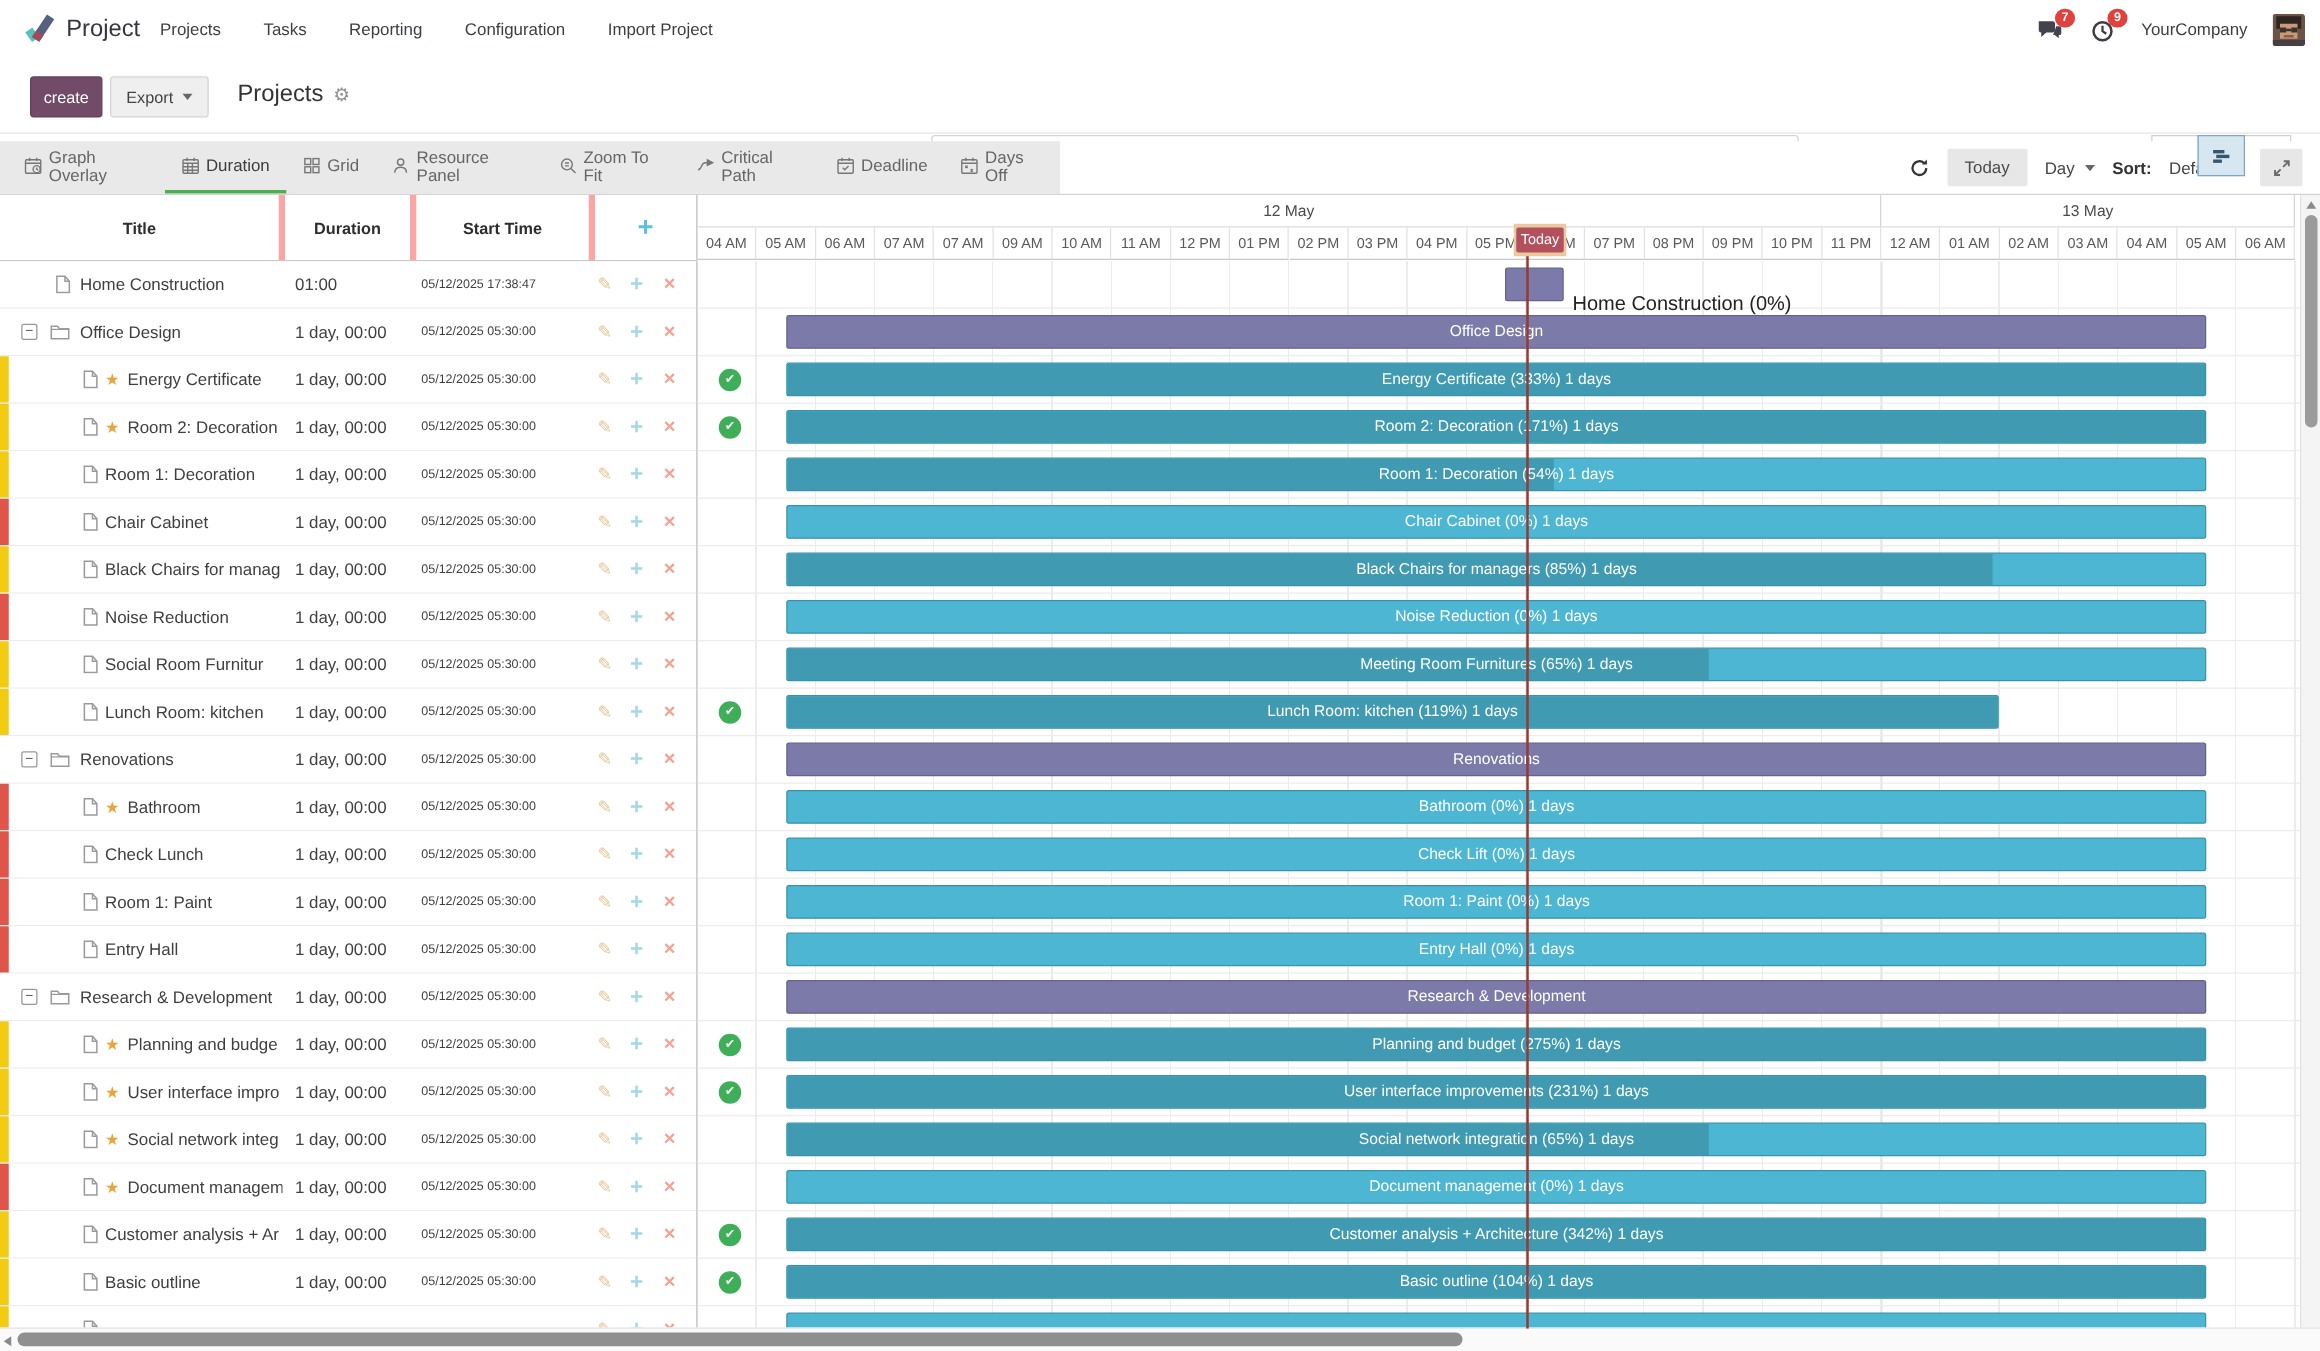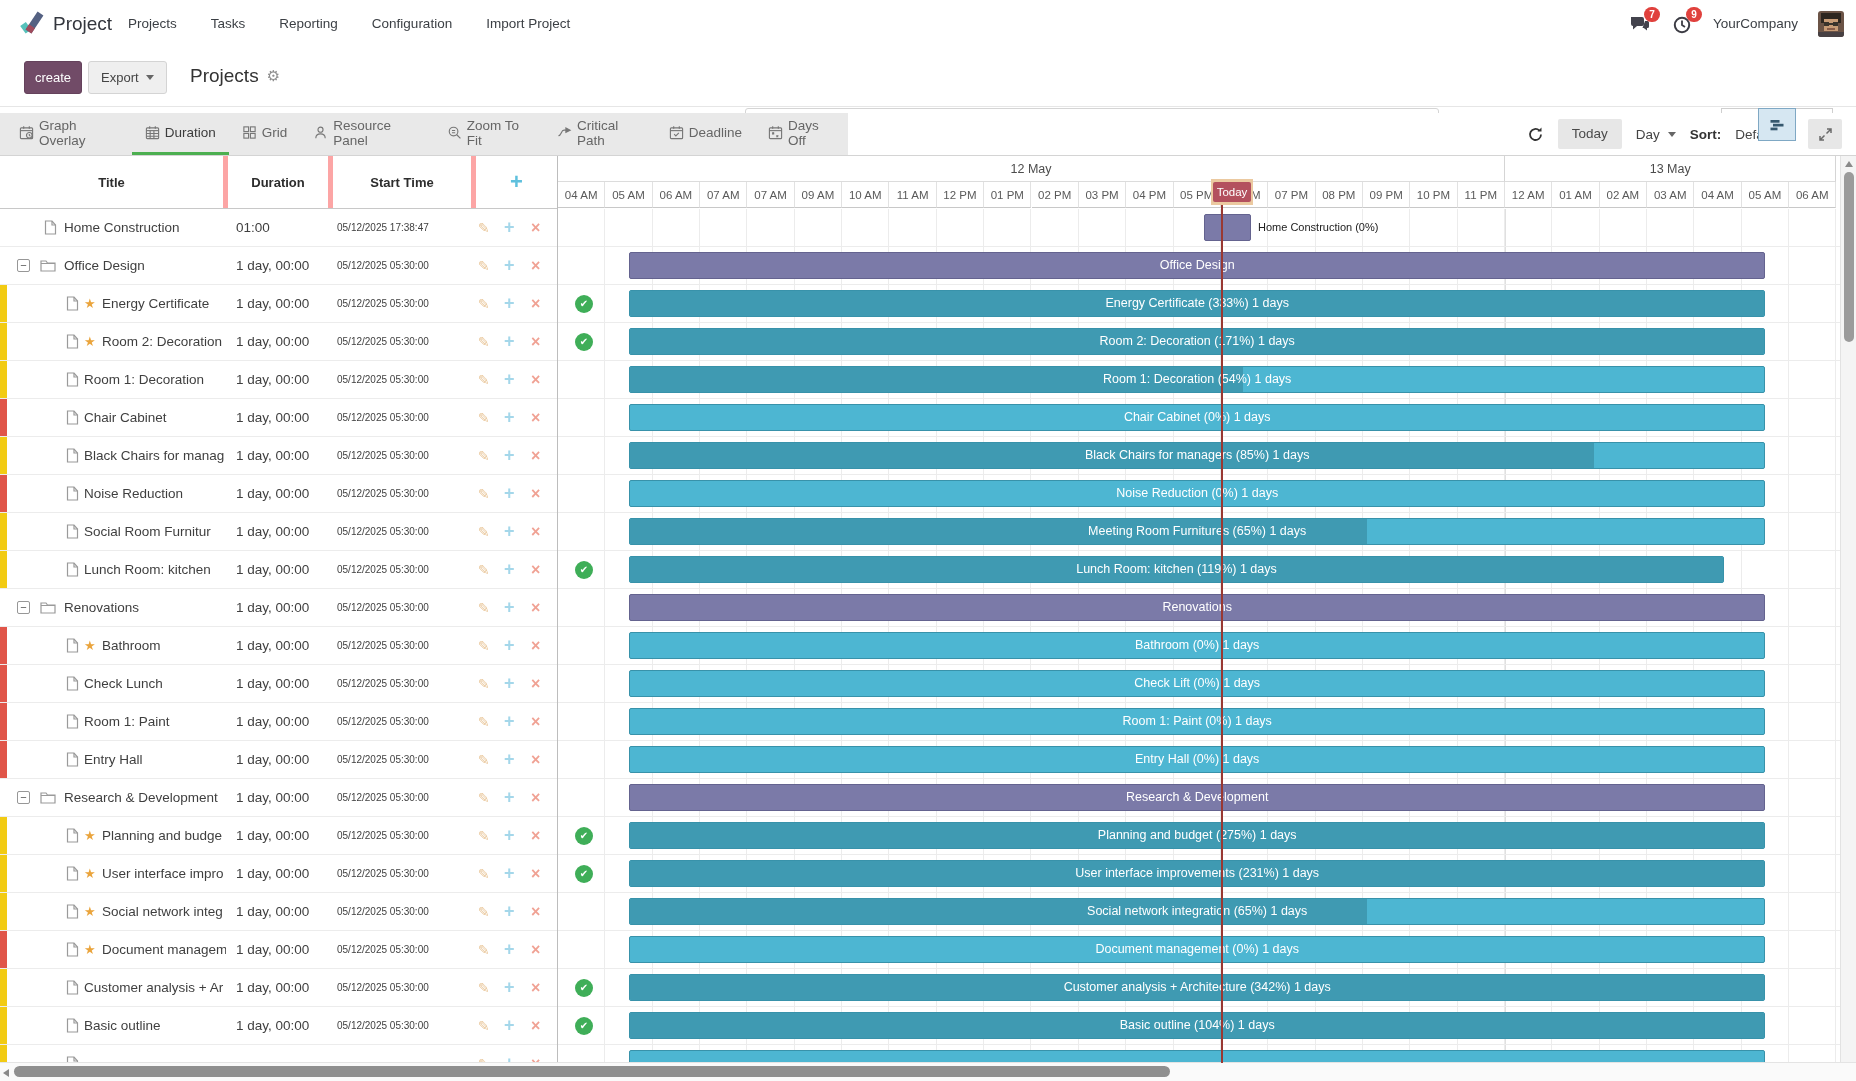--- a/index.html
+++ b/index.html
@@ -79,21 +79,21 @@
   .c-row{position:absolute;left:0;width:1283px;height:38px;border-bottom:1px solid #ececec;box-sizing:border-box;}
   .day-divider{position:absolute;left:947px;top:0;width:1px;height:854px;background:#e0e0e0;}
   .bar{position:absolute;height:27px;border-radius:2px;box-sizing:border-box;overflow:hidden;cursor:pointer;}
   .bar.task{background:#4db6d2;border:1px solid #3892aa;}
   .bar.parent{background:#7b7aa8;border:1px solid #64638f;}
   .bar .progress{position:absolute;left:0;top:0;height:27px;background:#3f9ab2;}
   .bar-label{position:absolute;left:0;top:0;width:100%;height:25px;line-height:25px;text-align:center;font-size:12.5px;color:#fff;
              white-space:nowrap;overflow:hidden;}
   .check-circle{position:absolute;width:18px;height:18px;border-radius:50%;background:#3fae58;color:#fff;font-size:10px;line-height:18px;
                 text-align:center;cursor:pointer;}
-  .row-annotation{position:absolute;height:27px;line-height:27px;font-size:11px;color:#222;white-space:nowrap;}
+  .row-annotation{position:absolute;height:27px;line-height:27px;font-size:16px;color:#222;white-space:nowrap;margin-top:16px;}
   #today-line{position:absolute;left:1221px;top:24px;width:2px;height:883px;background:#993832;z-index:30;}
   #today-tan{position:absolute;left:1211px;top:23px;width:42px;height:26px;background:#ebc9a0;z-index:31;}
   #today-chip{position:absolute;left:1213px;top:26px;width:38px;height:20px;background:#b3505e;border-radius:2px;z-index:32;
               color:#fff;font-size:11.5px;text-align:center;line-height:20px;}
   
   #vscroll{position:absolute;left:1840px;top:0;width:16px;height:907px;background:#f4f4f4;border-left:1px solid #e2e2e2;box-sizing:border-box;}
   #vscroll .arrow-up{position:absolute;left:4px;top:5px;width:0;height:0;border-left:4px solid transparent;border-right:4px solid transparent;
                      border-bottom:6px solid #8a8a8a;cursor:pointer;}
   #vscroll .thumb{position:absolute;left:3px;top:16px;width:10px;height:170px;background:#9b9b9b;border-radius:5px;cursor:pointer;}
   #hscroll{position:absolute;left:0;top:1062px;width:1856px;height:19px;background:#fafafa;border-top:1px solid #e4e4e4;box-sizing:border-box;}
@@ -758,21 +758,21 @@
         <div class="bar task" style="left: 71px; top: 271px; width: 1136.4px;">
           <div class="bar-label">Noise Reduction (0%) 1 days</div>
         </div>
         <div class="c-row" style="top: 304px;"></div>
         <div class="bar task" style="left: 71px; top: 309px; width: 1136.4px;">
           <div class="progress" style="width: 737.36px;"></div>
           <div class="bar-label">Meeting Room Furnitures (65%) 1 days</div>
         </div>
         <div class="c-row" style="top: 342px;"></div>
         <div class="check-circle" style="left: 17px; top: 352px;">✔</div>
-        <div class="bar task" style="left: 71px; top: 347px; width: 1095px; padding-left: 24px;">
+        <div class="bar task" style="left: 71px; top: 347px; width: 970px; padding-left: 24px;">
           <div class="progress" style="width: 1134.4px;"></div>
           <div class="bar-label">Lunch Room: kitchen (119%) 1 days</div>
         </div>
         <div class="c-row" style="top: 380px;"></div>
         <div class="bar parent" style="left: 71px; top: 385px; width: 1136.4px;">
           <div class="bar-label">Renovations</div>
         </div>
         <div class="c-row" style="top: 418px;"></div>
         <div class="bar task" style="left: 71px; top: 423px; width: 1136.4px;">
           <div class="bar-label">Bathroom (0%) 1 days</div>

